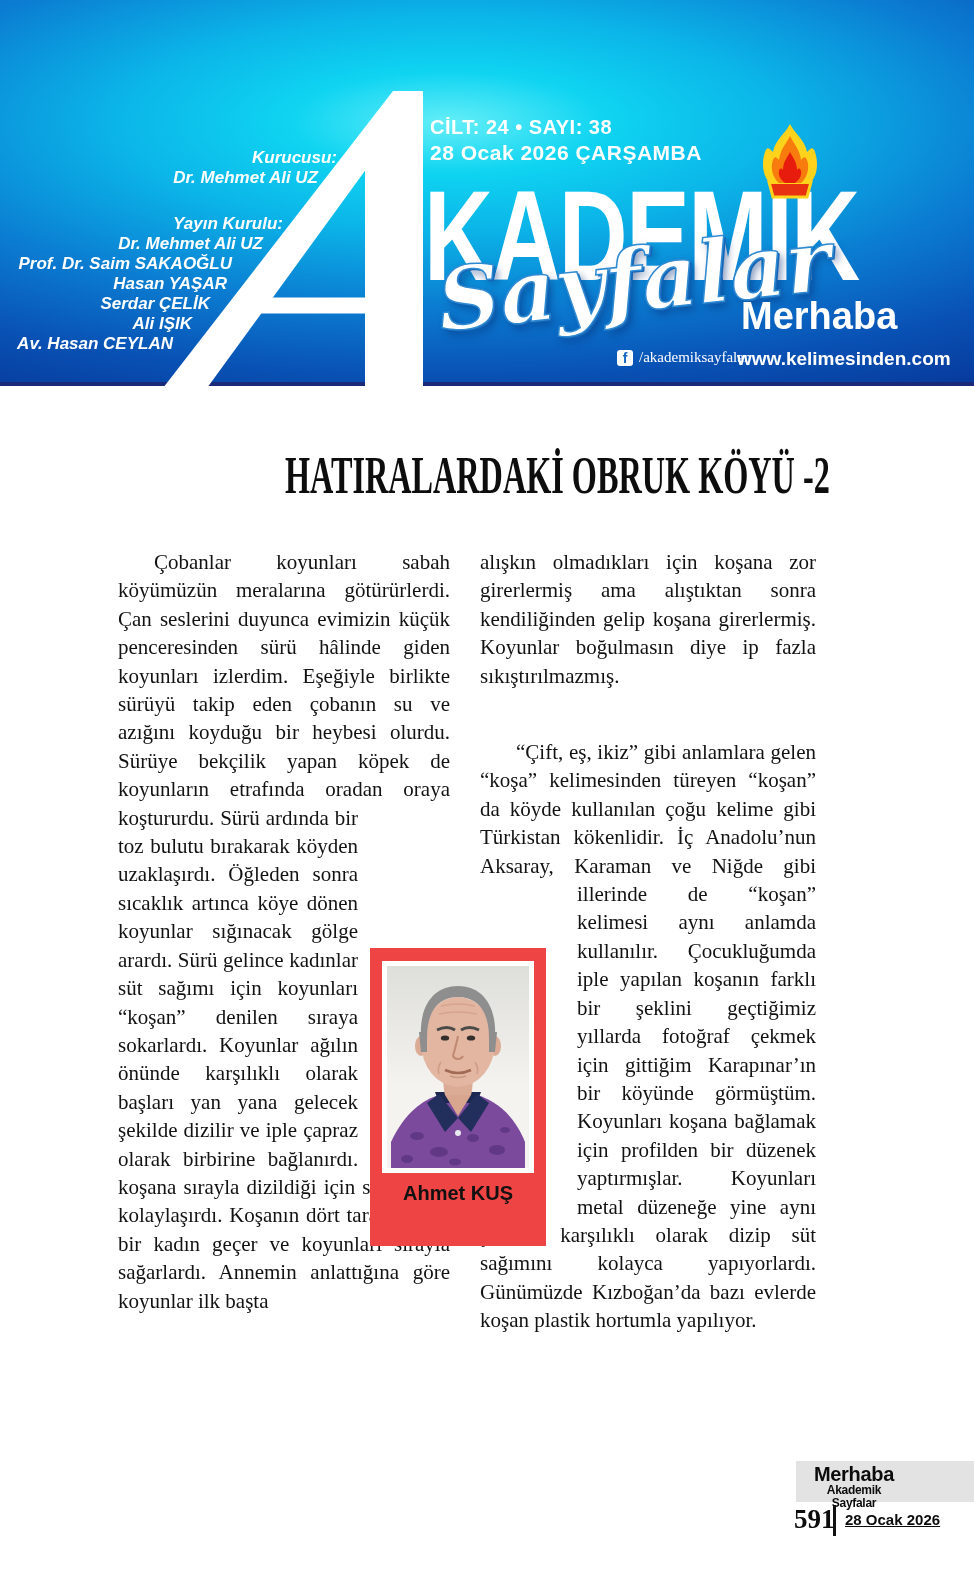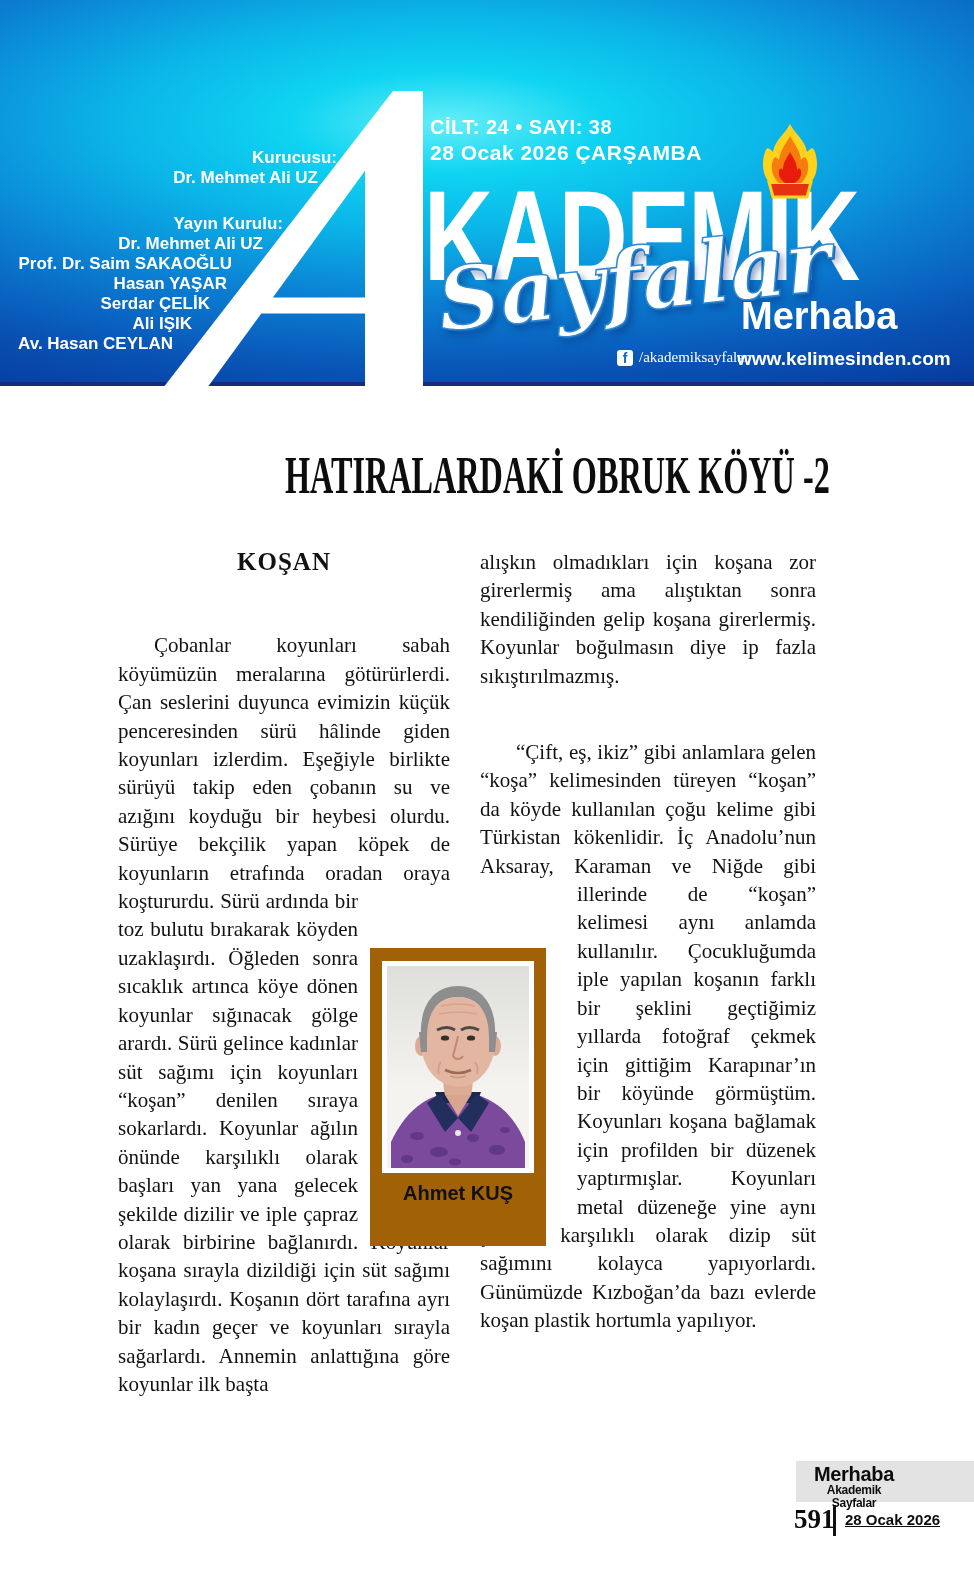--- a/index.html
+++ b/index.html
@@ -14,21 +14,21 @@
     background:
       radial-gradient(ellipse 115% 95% at 46% 32%,
         #64eef8 0%, #0fd4f1 14%, #0bb4e8 30%, #0b7ed2 50%,
         #0951b4 70%, #073a9c 86%, #052c82 100%);
     border-bottom:4px solid #1b2a78;
   }
   .masthead * { font-family:"Liberation Sans", sans-serif; }
 
   .founders { position:absolute; left:0; top:148px; width:340px; color:#fff;
     font-weight:bold; font-size:17px; line-height:20px; text-align:right; z-index:4; }
-  .founders .line { display:block; white-space:nowrap; }
+  .founders .line { display:block; white-space:nowrap;font-style:italic; }
   .mr3{margin-right:3px;} .mr22{margin-right:22px;} .mr57{margin-right:57px;}
   .mr77{margin-right:77px;} .mr94{margin-right:108px;} .mr113{margin-right:113px;}
   .mr130{margin-right:130px;} .mr148{margin-right:148px;} .mr167{margin-right:167px;}
   .founders .gap { height:26px; }
 
   .big-a { position:absolute; left:150px; top:86px; width:290px; height:302px; z-index:2; }
 
   .issue-line { position:absolute; left:430px; top:116px; color:#fff; font-weight:bold;
     font-size:20px; letter-spacing:.5px; z-index:3; white-space:nowrap; }
   .date-line  { position:absolute; left:430px; top:141px; color:#fff; font-weight:bold;
@@ -71,21 +71,21 @@
   .col p { margin:0; }
   .section-heading { margin:0 0 55px 0; text-align:center; font-weight:bold;
     font-size:25px; letter-spacing:1px; }
   .indent { text-indent:36px; }
   .p-gap { margin-top:48px !important; }
   .spacer-l { float:right; width:92px; height:326px; }
   .spacer-r { float:left;  width:97px; height:336px; }
 
   
   .photo-box { position:absolute; left:370px; top:948px; width:176px; height:298px;
-    background:#a16207; z-index:8; }
+    background:#ef4444; z-index:8; }
   .photo-frame { position:absolute; left:12px; top:13px; width:152px; height:212px;
     background:#ffffff; }
   .photo-frame svg { position:absolute; left:5px; top:5px; }
   .photo-caption { position:absolute; left:0; top:234px; width:176px; text-align:center;
     font-family:"Liberation Sans", sans-serif; font-weight:bold; font-size:20px; color:#111; }
 
   
   .brandbox { position:absolute; left:796px; top:1461px; width:178px; height:41px;
     background:#e3e3e3; }
   .brandbox .inner { position:absolute; left:8px; top:3px; width:100px; text-align:center;
@@ -148,21 +148,20 @@
       <span class="fb-handle">/akademiksayfalar</span>
     </div>
     <div class="site-url">www.kelimesinden.com</div>
   </div>
 
   <div class="article-title-wrap">
     <span class="article-title">HATIRALARDAKİ OBRUK KÖYÜ -2</span>
   </div>
 
   <div class="col col-left">
-    <h2 class="section-heading">KOŞAN</h2>
     <p class="indent"><span>Çobanlar koyunları sabah köyümüzün meralarına götürürlerdi. Çan seslerini duyunca evimizin küçük penceresinden sürü hâlinde giden koyunları izlerdim. Eşeğiyle birlikte sürüyü takip eden çobanın su ve azığını koyduğu bir heybesi olurdu. Sürüye bekçilik yapan köpek de koyunların etrafında oradan oraya koştururdu. Sürü ardında bir </span><span class="spacer-l"></span><span>toz bulutu bırakarak köyden uzaklaşırdı. Öğleden sonra sıcaklık artınca köye dönen koyunlar sığınacak gölge arardı. Sürü gelince kadınlar süt sağımı için koyunları “koşan” denilen sıraya sokarlardı. Koyunlar ağılın önünde karşılıklı olarak başları yan yana gelecek şekilde dizilir ve iple çapraz olarak birbirine bağlanırdı. Koyunlar koşana sırayla dizildiği için süt sağımı kolaylaşırdı. Koşanın dört tarafına ayrı bir kadın geçer ve koyunları sırayla sağarlardı. Annemin anlattığına göre koyunlar ilk başta</span></p>
   </div>
 
   <div class="col col-right">
     <p><span>alışkın olmadıkları için koşana zor girerlermiş ama alıştıktan sonra kendiliğinden gelip koşana girerlermiş. Koyunlar boğulmasın diye ip fazla sıkıştırılmazmış.</span></p>
     <p class="indent p-gap"><span>“Çift, eş, ikiz” gibi anlamlara gelen “koşa” kelimesinden türeyen “koşan” da köyde kullanılan çoğu kelime gibi Türkistan kökenlidir. İç Anadolu’nun Aksaray, Karaman ve Niğde gibi </span><span class="spacer-r"></span><span>illerinde de “koşan” kelimesi aynı anlamda kullanılır. Çocukluğumda iple yapılan koşanın farklı bir şeklini geçtiğimiz yıllarda fotoğraf çekmek için gittiğim Karapınar’ın bir köyünde görmüştüm. Koyunları koşana bağlamak için profilden bir düzenek yaptırmışlar. Koyunları metal düzeneğe yine aynı şekilde karşılıklı olarak dizip süt sağımını kolayca yapıyorlardı. Günümüzde Kızboğan’da bazı evlerde koşan plastik hortumla yapılıyor.</span></p>
   </div>
 
   <div class="photo-box">
     <div class="photo-frame">

